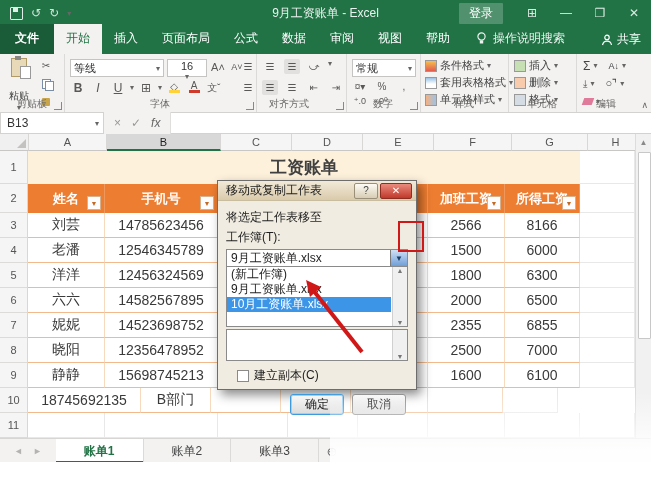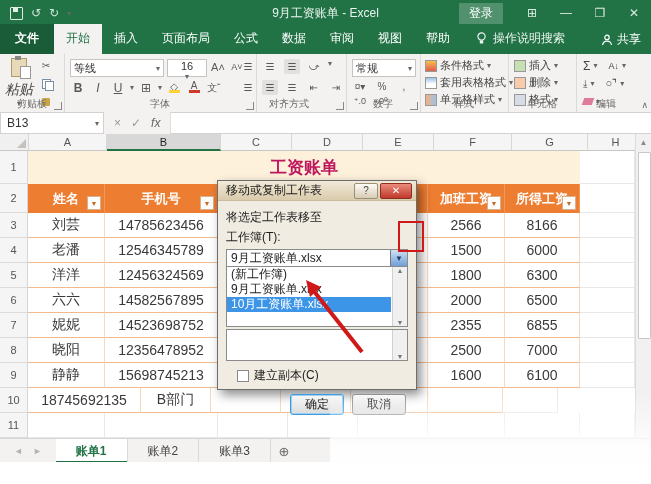--- a/index.html
+++ b/index.html
@@ -50,21 +50,21 @@
   .filterbtn{position:absolute;right:3px;bottom:3px;width:12px;height:12px;background:#fdfdfd;border:1px solid #d9b08c;display:flex;align-items:center;justify-content:center;font-size:7px;color:#c46a25;}
   .dcell{background:#fff;box-sizing:border-box;border-bottom:1px solid #f2b98c;border-right:1px solid #f7d9bd;display:flex;align-items:center;justify-content:center;font-size:14px;color:#3a3a3a;}
   .ecell{background:#fff;box-sizing:border-box;border-bottom:1px solid #e8e8e8;border-right:1px solid #e8e8e8;}
   
   #vscroll{position:absolute;left:635px;top:134px;width:16px;height:304px;background:#f1f1f1;border-left:1px solid #dcdcdc;box-sizing:border-box;}
   .sarrow{height:16px;display:flex;align-items:center;justify-content:center;font-size:8px;color:#8a8a8a;}
   #vthumb{position:absolute;left:2px;top:18px;width:11px;height:185px;background:#fff;border:1px solid #c8c8c8;border-radius:1px;}
   
   #tabbar{position:absolute;left:0;top:438px;width:651px;height:24px;background:#f3f2f1;border-top:1px solid #d8d6d4;display:flex;align-items:stretch;font-size:12px;color:#444;}
   .navarrows{display:flex;align-items:center;gap:10px;padding:0 14px;color:#b5b3b1;font-size:9px;}
-  .stab{display:flex;align-items:center;padding:0 20px;border-right:1px solid #dcdad8;color:#444;}
+  .stab{display:flex;align-items:center;padding:0 28px;border-right:1px solid #dcdad8;color:#444;}
   .stab.active{background:#fff;color:#217346;font-weight:bold;box-shadow:inset 0 -2px 0 #217346;}
   .addsheet{display:flex;align-items:center;justify-content:center;width:26px;color:#666;font-size:13px;}
   #statusbar{position:absolute;left:0;top:462px;width:651px;height:22px;background:#ffffff;}
   
   #dialog{position:absolute;left:217px;top:180px;width:200px;height:210px;background:#f0ece2;border:1px solid #6d6d6d;box-shadow:4px 5px 10px rgba(0,0,0,.45);font-size:12px;color:#1e1e1e;z-index:50;box-sizing:border-box;}
   #dlg-title{height:19px;background:linear-gradient(#f4edd f0,#f2ead8 0%,#d9caab 100%);background:linear-gradient(#f2ead8,#d9caab);display:flex;align-items:center;padding:0 4px 0 8px;border-bottom:1px solid #c9bda0;}
   #dlg-title-text{flex:1;font-size:12px;color:#222;}
   .dlg-winbtn{width:22px;height:14px;margin-left:2px;display:flex;align-items:center;justify-content:center;font-size:10px;border:1px solid #9a8f78;border-radius:2px;background:linear-gradient(#fdfbf5,#d8cdb4);color:#444;}
   .dlg-close{background:linear-gradient(#e98b7d,#c0392b);color:#fff;border-color:#8e2e22;width:30px;font-weight:bold;}
   .dlg-body{padding:6px 8px 0;}
@@ -137,21 +137,21 @@
   </div>
 
   <div id="ribbon">
 
     <div class="rgroup" style="left:0;width:64px;">
       <div style="position:absolute;left:4px;top:4px;width:30px;text-align:center;">
         <div style="margin:0 auto;width:14px;height:17px;background:#e8d9b8;border:1px solid #b09a66;position:relative;">
             <span style="position:absolute;left:3px;top:-3px;width:6px;height:4px;background:#8a8886;"></span>
             <span style="position:absolute;right:-5px;bottom:-3px;width:9px;height:11px;background:#fff;border:1px solid #999;"></span>
           </div>
-        <div style="font-size:14px;color:#444;margin-top:4px;font-style:italic;">粘贴</div>
+        <div style="font-size:10px;color:#444;margin-top:12px;">粘贴</div>
         <div class="dd">▾</div>
       </div>
       <div style="position:absolute;left:38px;top:4px;display:flex;flex-direction:column;gap:3px;">
         <span class="mini">✂</span>
         <span class="mini" style="position:relative;">
             <span style="width:7px;height:8px;border:1px solid #7a8ea8;background:#fff;display:inline-block;"></span>
             <span style="position:absolute;left:7px;top:5px;width:7px;height:8px;border:1px solid #7a8ea8;background:#fff;"></span>
           </span>
         <span class="mini">
             <span style="width:8px;height:8px;background:#c8a44a;display:inline-block;border-radius:1px;"></span>
@@ -332,21 +332,21 @@
       <div class="rh" style="height:25px;">6</div>
       <div class="rh" style="height:25px;">7</div>
       <div class="rh" style="height:25px;">8</div>
       <div class="rh" style="height:25px;">9</div>
       <div class="rh" style="height:25px;">10</div>
       <div class="rh" style="height:25px;">11</div>
     </div>
     <div id="cells">
 
       <div class="srow" style="height:33px;">
-        <div style="width:552px;background:#fdf1dc;display:flex;align-items:center;justify-content:center;font-size:17px;font-weight:bold;color:#be185d;">工资账单</div>
+        <div style="width:552px;background:#fdf1dc;display:flex;align-items:center;justify-content:center;font-size:17px;font-weight:bold;color:#404040;">工资账单</div>
         <div class="ecell cH"></div>
       </div>
 
       <div class="srow" style="height:29px;">
         <div class="hdrcell cA">
             <span>姓名</span>
             <span class="filterbtn">▼</span>
           </div>
         <div class="hdrcell cB">
             <span>手机号</span>

